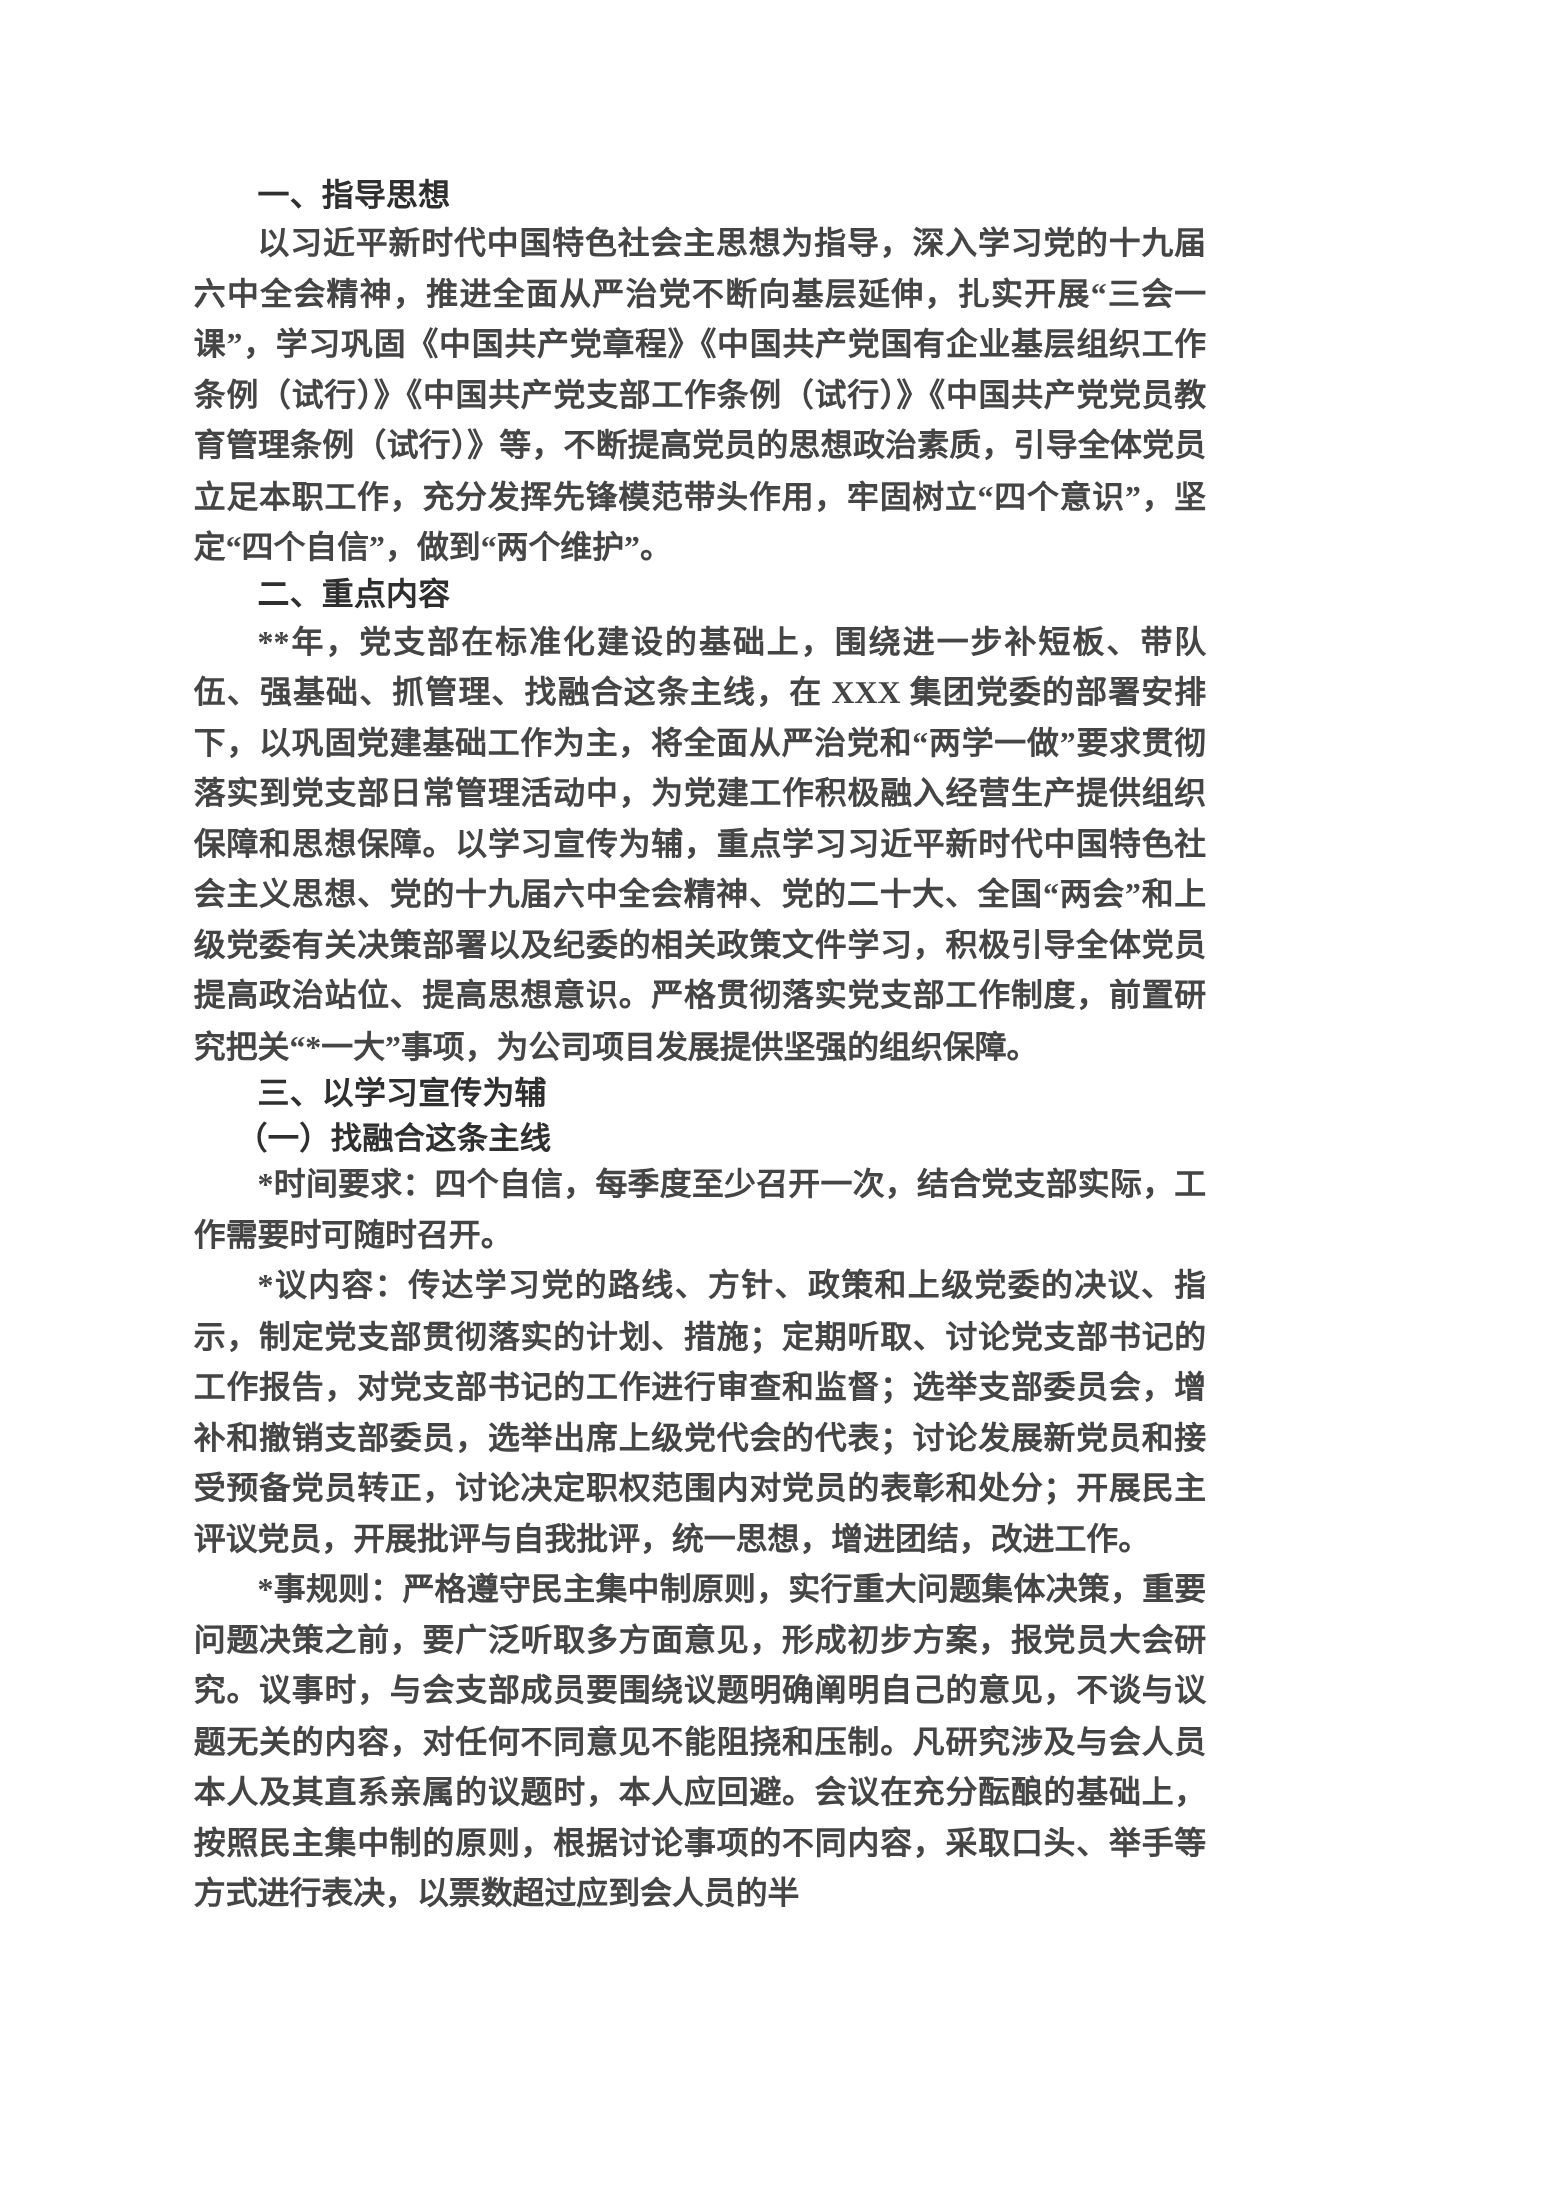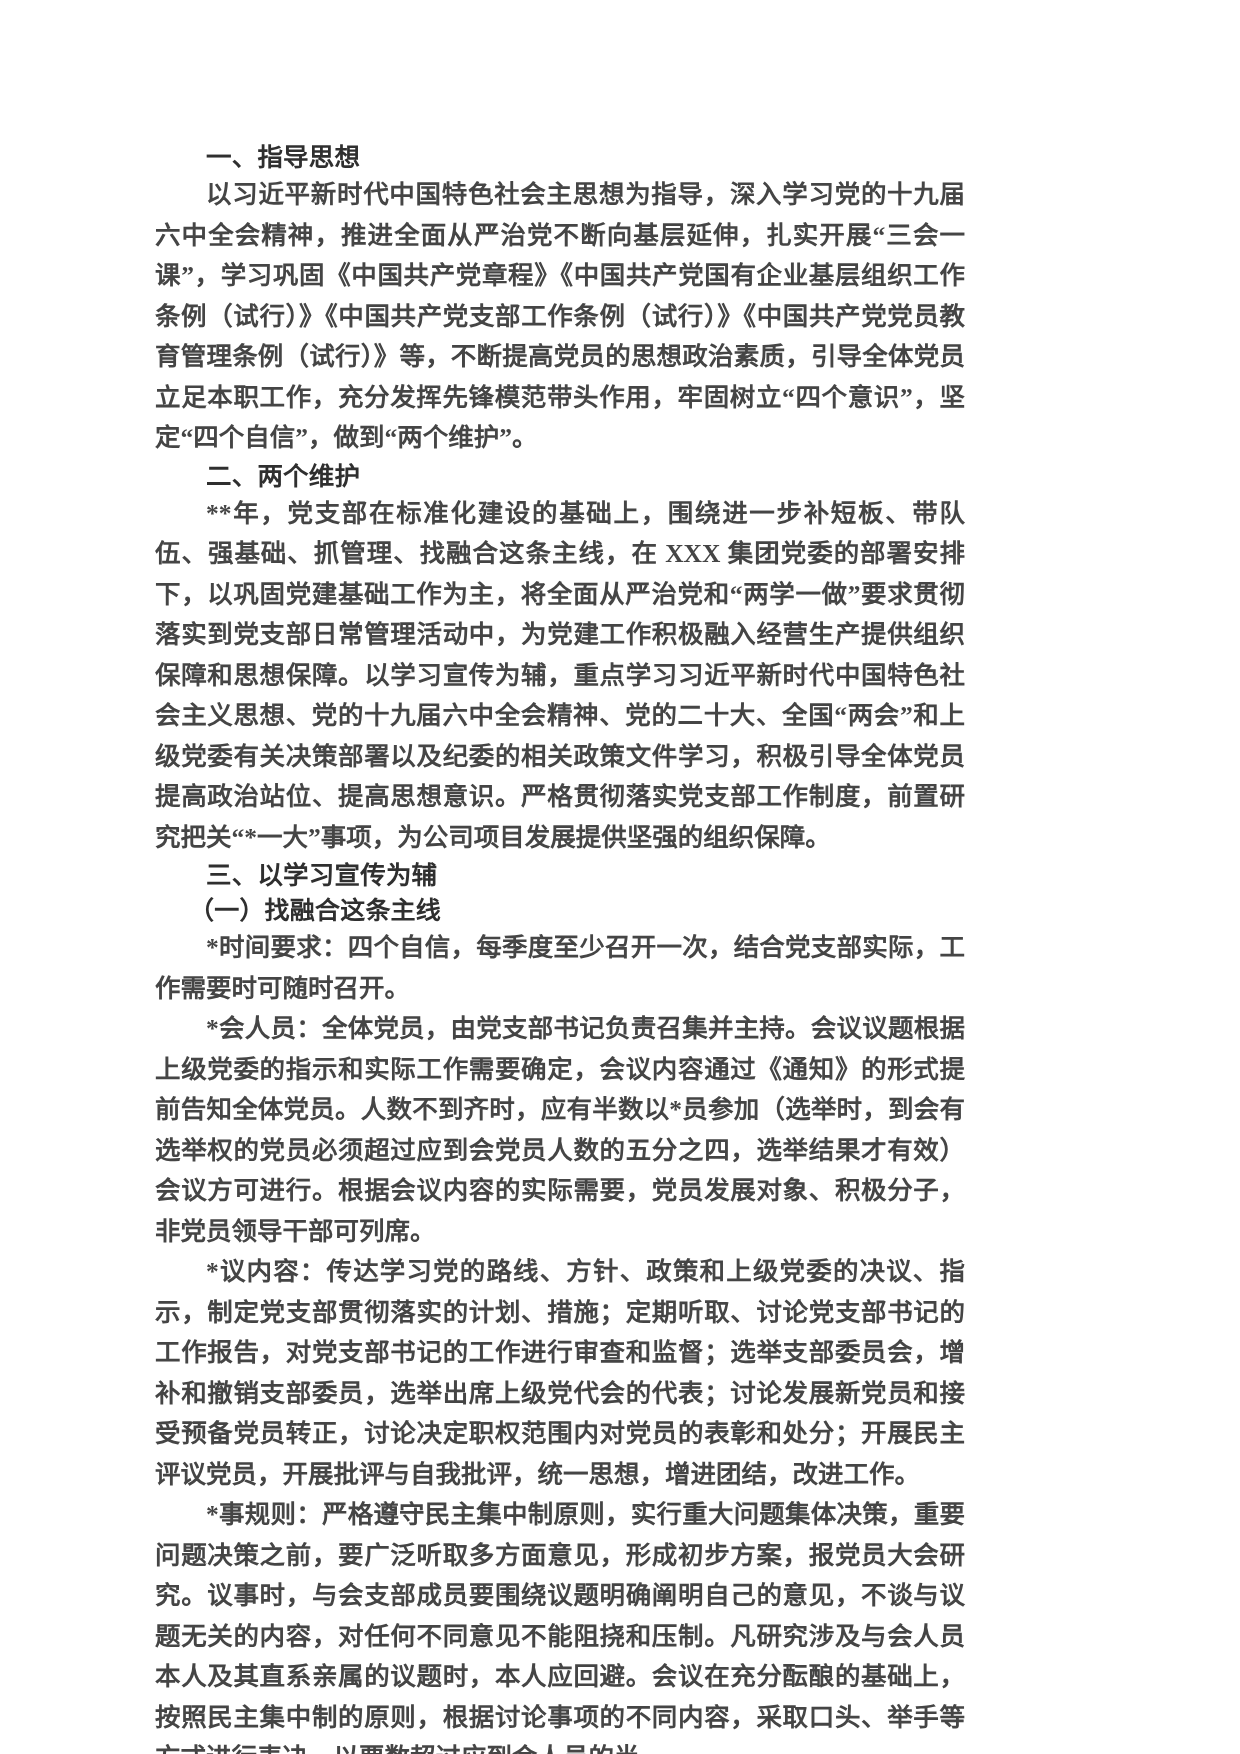--- a/index.html
+++ b/index.html
@@ -82,30 +82,29 @@
 </head>
 <body>
 
 <div class="page">
   <div class="doc-body">
 
     <h2 class="section-heading">一、指导思想</h2>
 
     <p class="body-para gap-after-heading">以习近平新时代中国特色社会主思想为指导，深入学习党的十九届六中全会精神，推进全面从严治党不断向基层延伸，扎实开展“三会一课”，学习巩固《中国共产党章程》《中国共产党国有企业基层组织工作条例（试行）》《中国共产党支部工作条例（试行）》《中国共产党党员教育管理条例（试行）》等，不断提高党员的思想政治素质，引导全体党员立足本职工作，充分发挥先锋模范带头作用，牢固树立“四个意识”，坚定“四个自信”，做到“两个维护”。</p>
 
-    <h2 class="section-heading gap-before-heading">二、两个维护</h2>
+    <h2 class="section-heading gap-before-heading">二、重点内容</h2>
 
     <p class="body-para gap-after-heading">**年，党支部在标准化建设的基础上，围绕进一步补短板、带队伍、强基础、抓管理、找融合这条主线，在 XXX 集团党委的部署安排下，以巩固党建基础工作为主，将全面从严治党和“两学一做”要求贯彻落实到党支部日常管理活动中，为党建工作积极融入经营生产提供组织保障和思想保障。以学习宣传为辅，重点学习习近平新时代中国特色社会主义思想、党的十九届六中全会精神、党的二十大、全国“两会”和上级党委有关决策部署以及纪委的相关政策文件学习，积极引导全体党员提高政治站位、提高思想意识。严格贯彻落实党支部工作制度，前置研究把关“*一大”事项，为公司项目发展提供坚强的组织保障。</p>
 
     <h2 class="section-heading gap-before-heading">三、以学习宣传为辅</h2>
 
     <h3 class="sub-heading gap-sub">（一）找融合这条主线</h3>
 
     <p class="body-para gap-after-heading">*时间要求：四个自信，每季度至少召开一次，结合党支部实际，工作需要时可随时召开。</p>
 
-    <p class="body-para gap-para-block">*会人员：全体党员，由党支部书记负责召集并主持。会议议题根据上级党委的指示和实际工作需要确定，会议内容通过《通知》的形式提前告知全体党员。人数不到齐时，应有半数以*员参加（选举时，到会有选举权的党员必须超过应到会党员人数的五分之四，选举结果才有效）会议方可进行。根据会议内容的实际需要，党员发展对象、积极分子，非党员领导干部可列席。</p>
 
     <p class="body-para gap-para-block">*议内容：传达学习党的路线、方针、政策和上级党委的决议、指示，制定党支部贯彻落实的计划、措施；定期听取、讨论党支部书记的工作报告，对党支部书记的工作进行审查和监督；选举支部委员会，增补和撤销支部委员，选举出席上级党代会的代表；讨论发展新党员和接受预备党员转正，讨论决定职权范围内对党员的表彰和处分；开展民主评议党员，开展批评与自我批评，统一思想，增进团结，改进工作。</p>
 
     <p class="body-para gap-para-block">*事规则：严格遵守民主集中制原则，实行重大问题集体决策，重要问题决策之前，要广泛听取多方面意见，形成初步方案，报党员大会研究。议事时，与会支部成员要围绕议题明确阐明自己的意见，不谈与议题无关的内容，对任何不同意见不能阻挠和压制。凡研究涉及与会人员本人及其直系亲属的议题时，本人应回避。会议在充分酝酿的基础上，按照民主集中制的原则，根据讨论事项的不同内容，采取口头、举手等方式进行表决，以票数超过应到会人员的半</p>
 
   </div>
 </div>
 
 </body></html>

